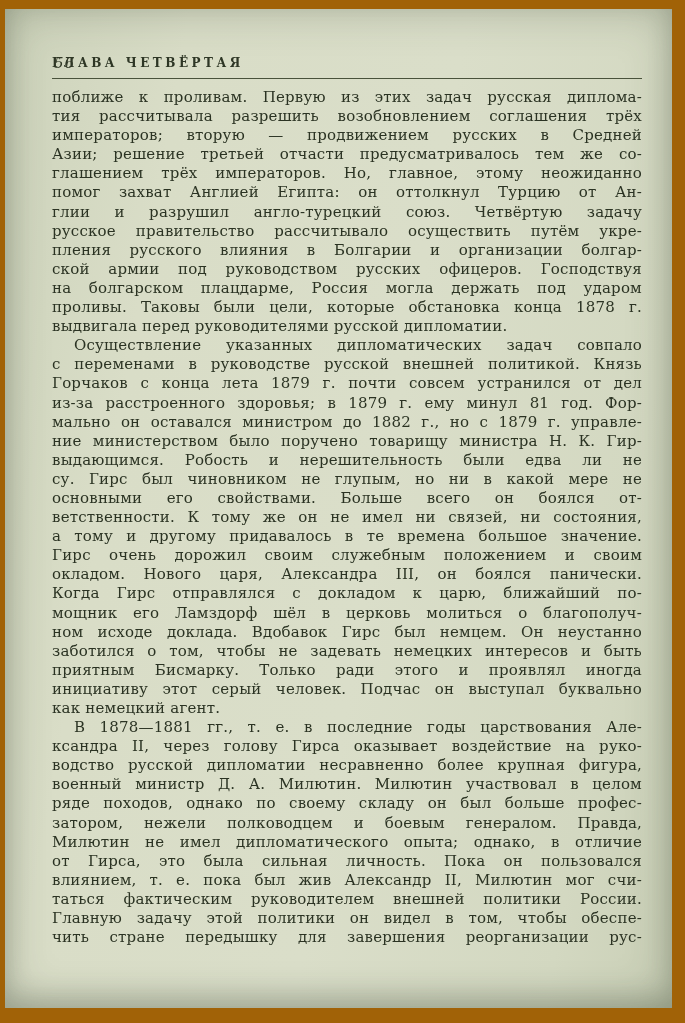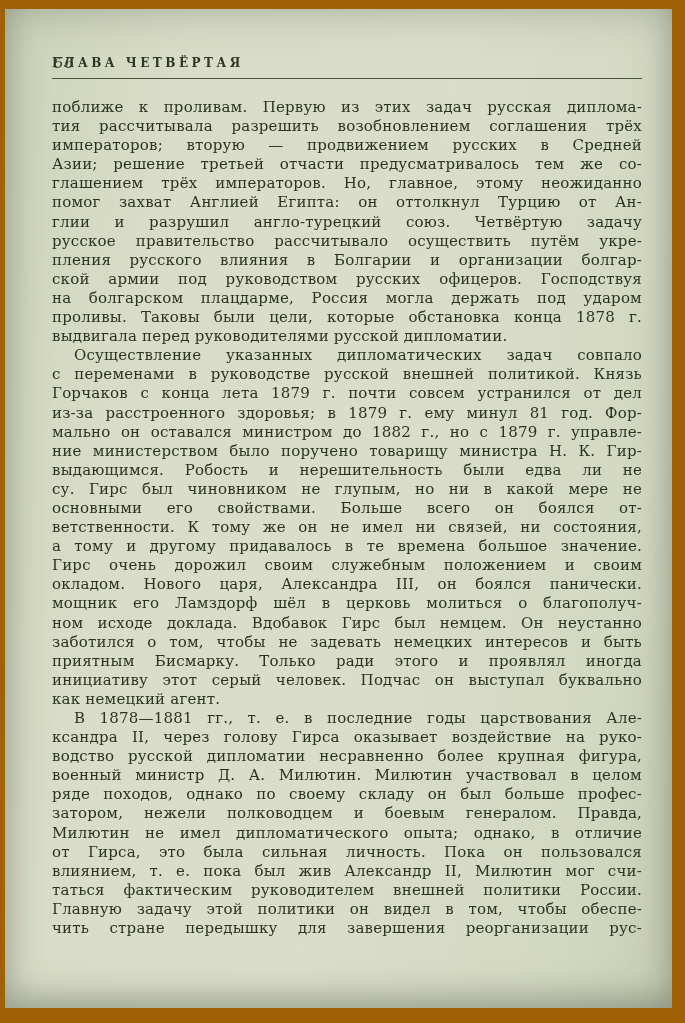--- a/index.html
+++ b/index.html
@@ -45,21 +45,21 @@
     letter-spacing: 3.5px;
     padding-top: 3px;
     color: #2e3625;
   }
   .rule {
     margin-top: 6px;
     border-top: 1.3px solid #49523b;
     height: 0;
   }
   .body-text {
-    margin-top: 19px;
+    margin-top: 9px;
     font-size: 15px;
     line-height: 19.1px;
     letter-spacing: 0.2px;
     color: #2b3323;
   }
   .line {
     text-align: justify;
     text-align-last: justify;
     white-space: normal;
     height: 19.1px;
@@ -99,20 +99,21 @@
           <div class="line">из-за расстроенного здоровья; в 1879 г. ему минул 81 год. Фор-</div>
           <div class="line">мально он оставался министром до 1882 г., но с 1879 г. управле-</div>
           <div class="line">ние министерством было поручено товарищу министра Н. К. Гир-</div>
           <div class="line">выдающимся. Робость и нерешительность были едва ли не</div>
           <div class="line">су. Гирс был чиновником не глупым, но ни в какой мере не</div>
           <div class="line">основными его свойствами. Больше всего он боялся от-</div>
           <div class="line">ветственности. К тому же он не имел ни связей, ни состояния,</div>
           <div class="line">а тому и другому придавалось в те времена большое значение.</div>
           <div class="line">Гирс очень дорожил своим служебным положением и своим</div>
           <div class="line">окладом. Нового царя, Александра III, он боялся панически.</div>
+          <div class="line">Когда Гирс отправлялся с докладом к царю, ближайший по-</div>
           <div class="line">мощник его Ламздорф шёл в церковь молиться о благополуч-</div>
           <div class="line">ном исходе доклада. Вдобавок Гирс был немцем. Он неустанно</div>
           <div class="line">заботился о том, чтобы не задевать немецких интересов и быть</div>
           <div class="line">приятным Бисмарку. Только ради этого и проявлял иногда</div>
           <div class="line">инициативу этот серый человек. Подчас он выступал буквально</div>
           <div class="line last">как немецкий агент.</div>
           <div class="line indent">В 1878—1881 гг., т. е. в последние годы царствования Але-</div>
           <div class="line">ксандра II, через голову Гирса оказывает воздействие на руко-</div>
           <div class="line">водство русской дипломатии несравненно более крупная фигура,</div>
           <div class="line">военный министр Д. А. Милютин. Милютин участвовал в целом</div>

